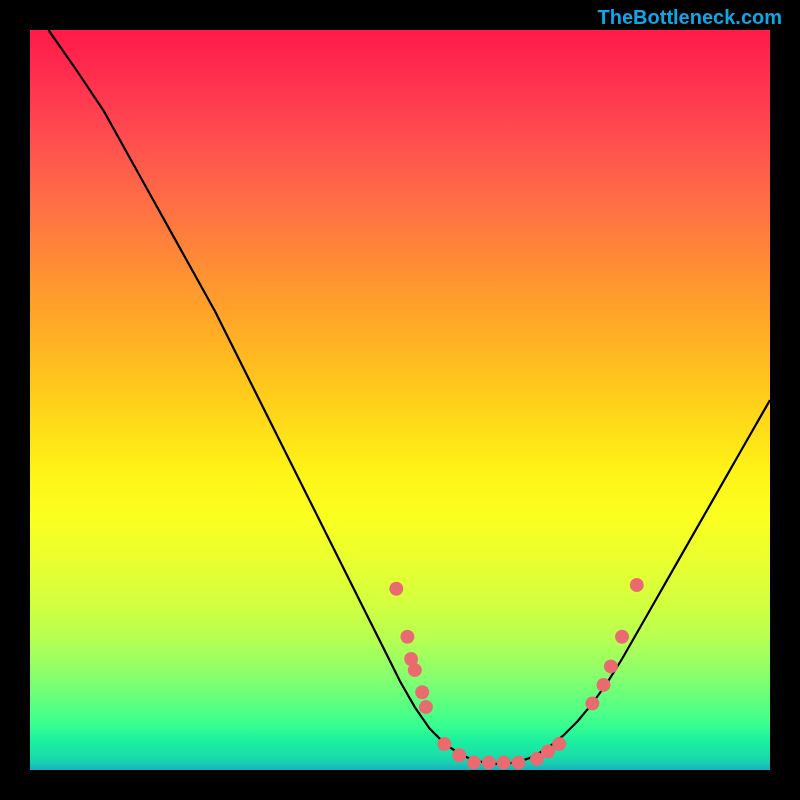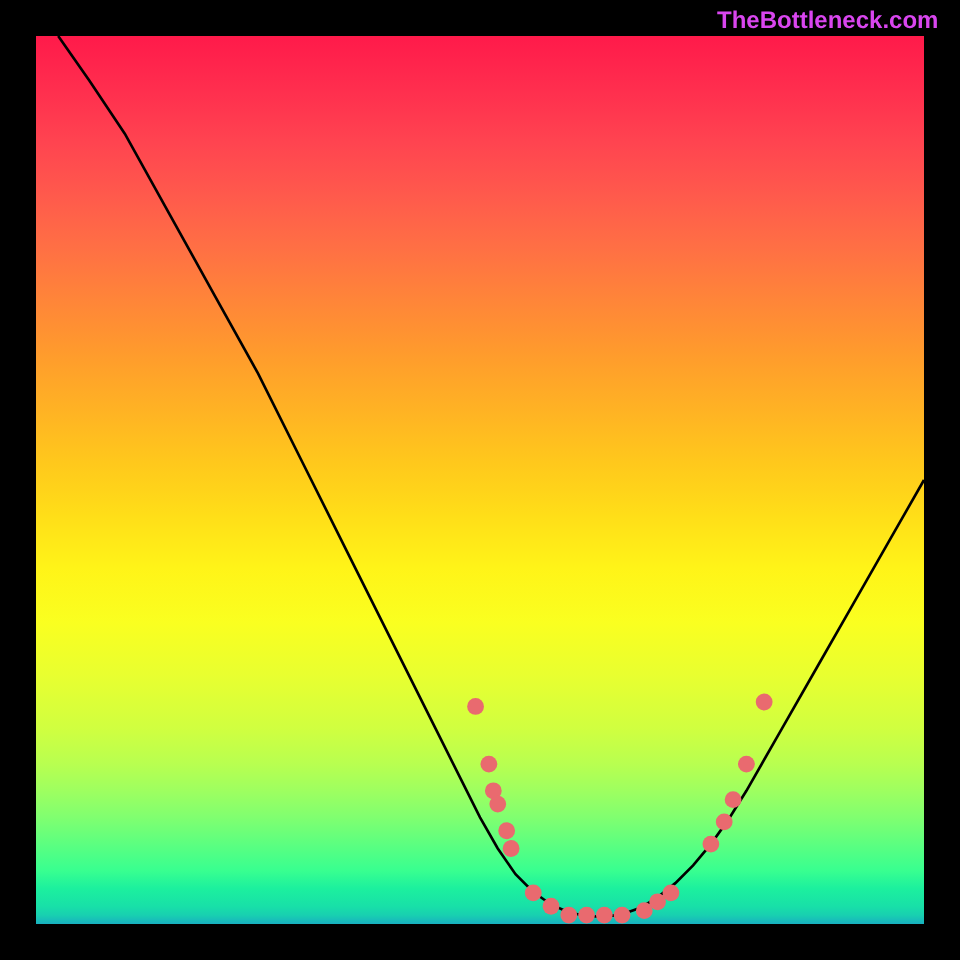--- a/index.html
+++ b/index.html
@@ -7,21 +7,21 @@
     width: 800px;
     height: 800px;
     background: #000000;
     position: relative;
     font-family: Arial, sans-serif;
   }
   .watermark {
     position: absolute;
     top: 6px;
     right: 18px;
-    color: #d946ef;
+    color: #0ea5e9;
     font-size: 20px;
     font-weight: bold;
     z-index: 10;
   }
   .plot-area {
     position: absolute;
     left: 30px;
     top: 30px;
     width: 740px;
     height: 740px;

